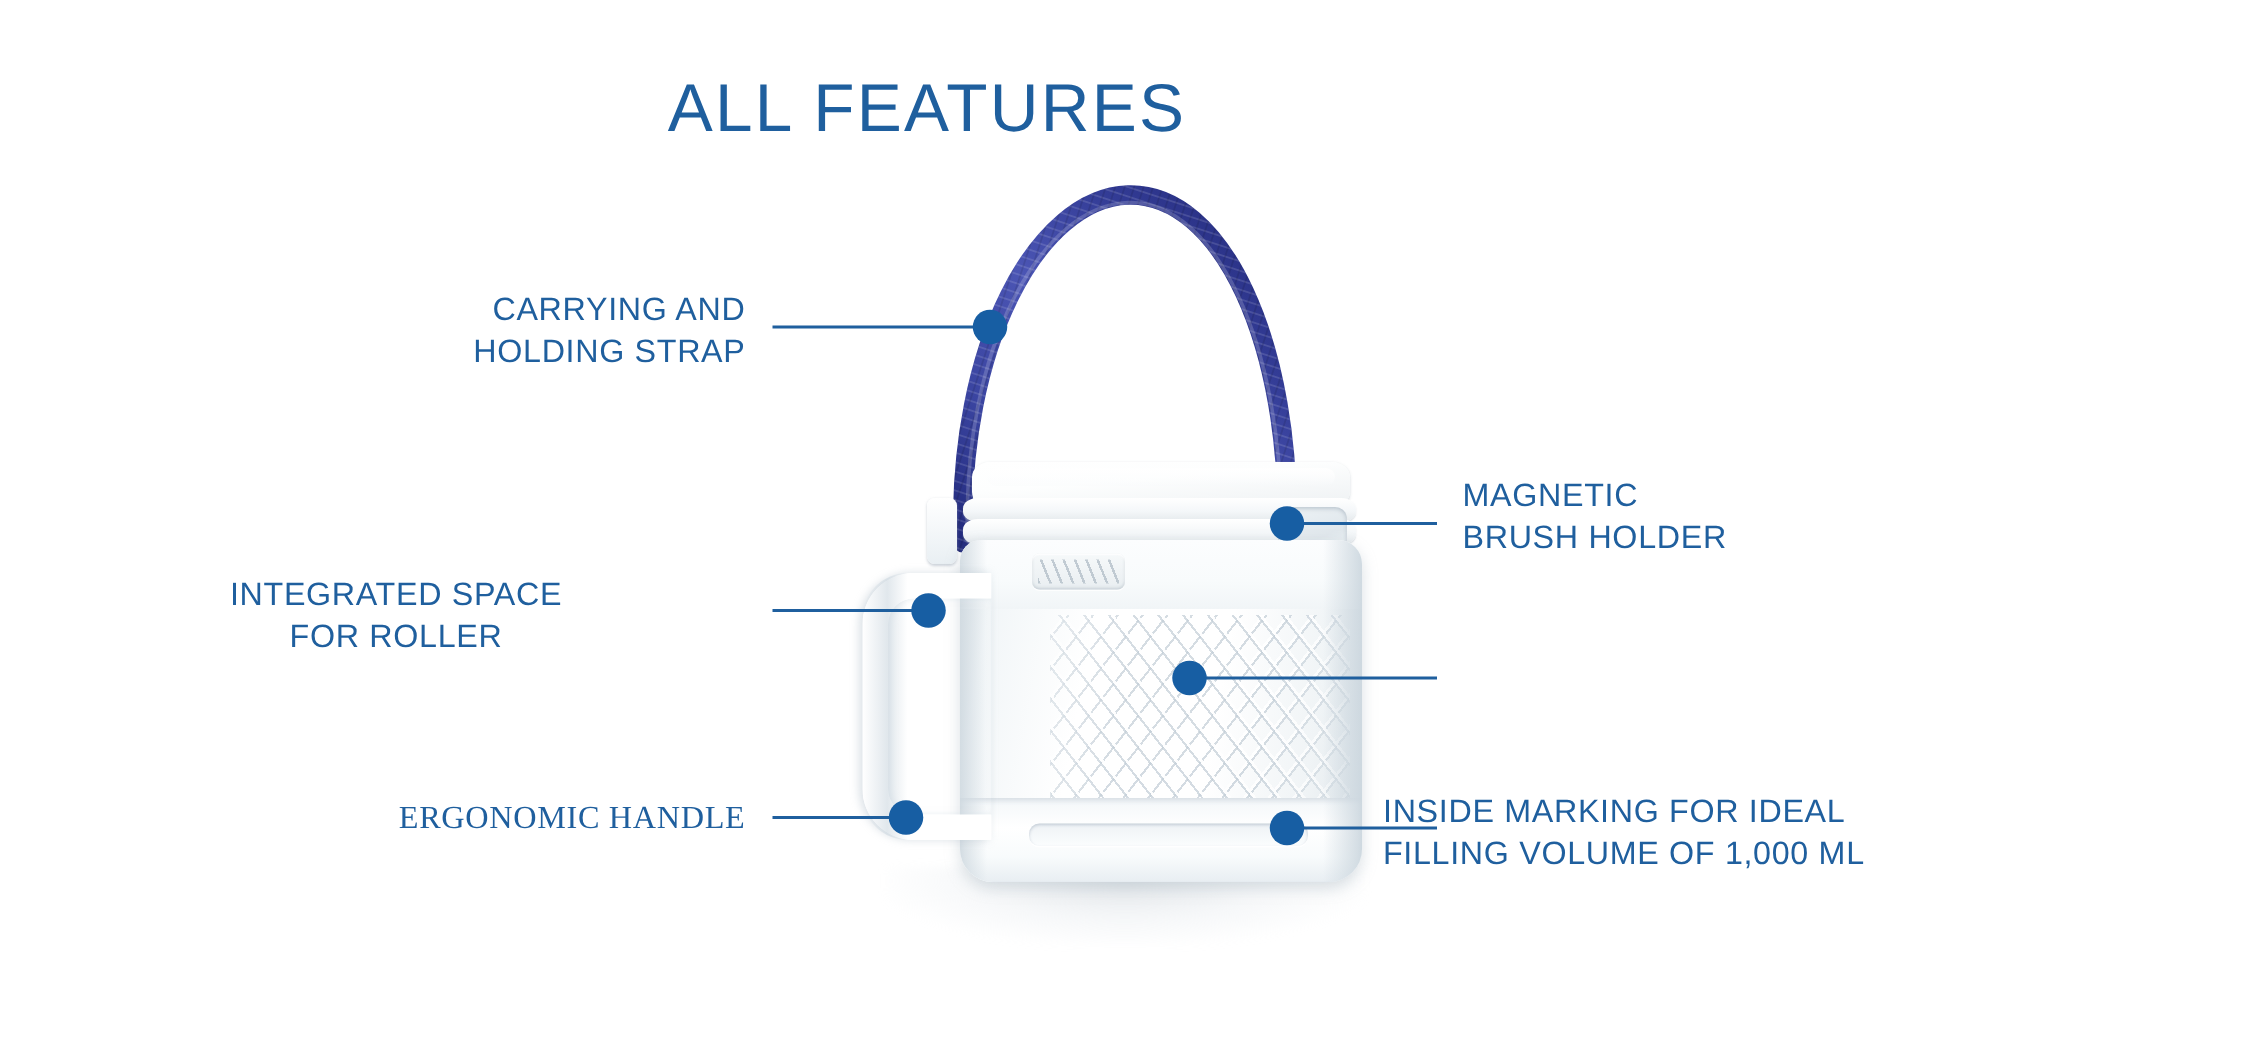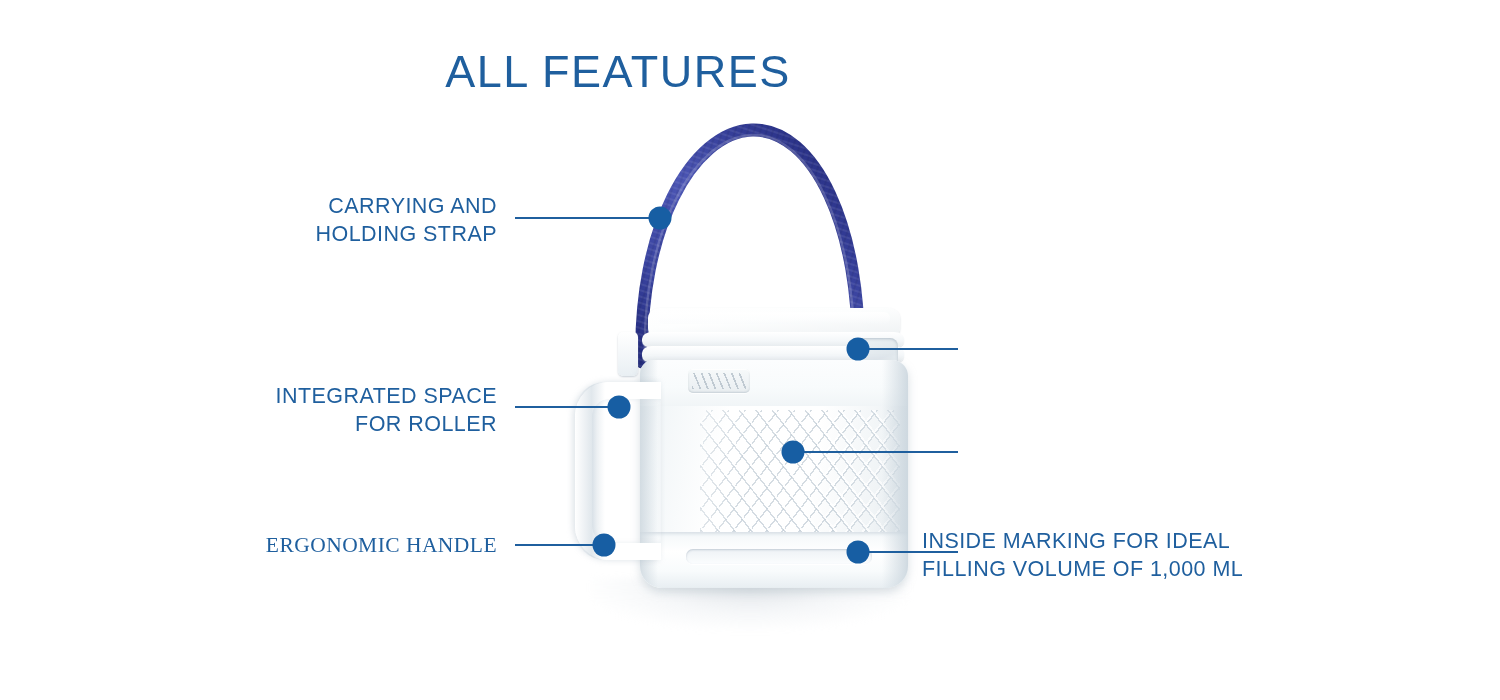--- a/index.html
+++ b/index.html
@@ -327,19 +327,21 @@
       <line x1="866" y1="349" x2="958" y2="349" stroke="#1f5f9e" stroke-width="1.9"></line>
       <circle cx="858" cy="349" r="11.5" fill="#175ea3"></circle>
       <line x1="801" y1="452" x2="958" y2="452" stroke="#1f5f9e" stroke-width="1.9"></line>
       <circle cx="793" cy="452" r="11.5" fill="#175ea3"></circle>
       <line x1="866" y1="552" x2="958" y2="552" stroke="#1f5f9e" stroke-width="1.9"></line>
       <circle cx="858" cy="552" r="11.5" fill="#175ea3"></circle>
     </svg>
 
   <div class="callout right-al" style="top: 192px; left: 0px; width: 497px;">CARRYING AND
 HOLDING STRAP</div>
-  <div class="callout right-al" style="top: 382px; left: 0px; width: 497px;">INTEGRATED SPACE
+  <div class="callout right-al" style="top: 382px; left: 0px; width: 497px; text-align: center;">INTEGRATED SPACE
 FOR ROLLER</div>
   <div class="callout right-al" style="top: 531px; left: 0px; width: 497px; font-family: Liberation Serif, serif;">ERGONOMIC HANDLE</div>
+  <div class="callout left-al" style="top: 316px; left: 975px; width: 525px;">MAGNETIC
+BRUSH HOLDER</div>
   <div class="callout left-al" style="top: 527px; left: 922px; width: 525px;">INSIDE MARKING FOR IDEAL
 FILLING VOLUME OF 1,000 ML</div>
 
 </div>
 
 </body></html>

